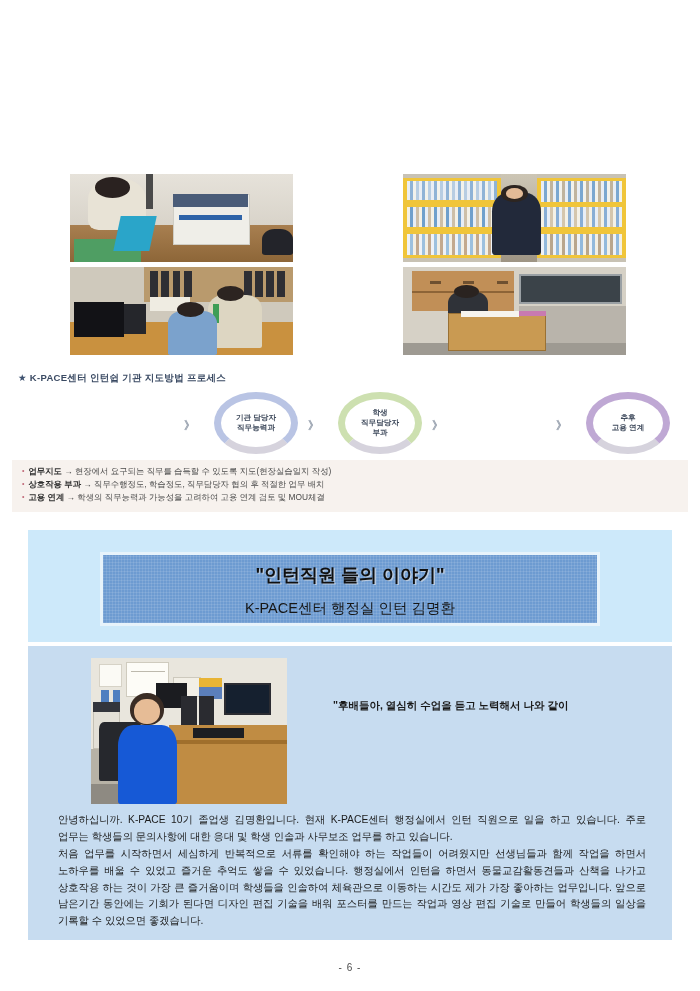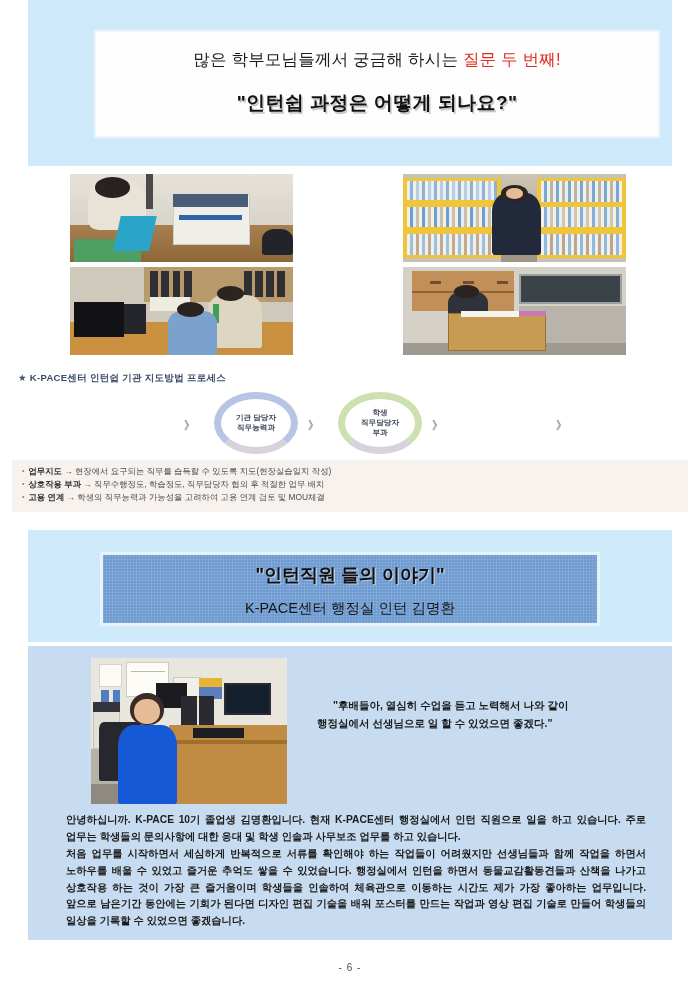--- a/index.html
+++ b/index.html
@@ -320,49 +320,40 @@
   .body-text {
     position: absolute;
     left: 30px; top: 166px;
     width: 588px;
   }
   .body-p {
     font-size: 10.3px;
     color: #1c1c1c;
     line-height: 1.62;
     text-align: justify;
-    margin: 0 0 1px 8px;
+    margin: 0 0 1px 0;
     word-break: keep-all;
-    font-weight: bold;
   }
 
   
   .page-num {
     position: absolute;
     left: 0; top: 962px;
     width: 700px;
     text-align: center;
     font-size: 10px;
     color: #4a4a4a;
     letter-spacing: 1px;
   }
 </style>
 </head>
 <body>
 
 <div class="page">
 
-  <div class="band-top">
-    <div class="header-frame">
-      <div class="header-line1">
-        <span>많은 학부모님들께서 궁금해 하시는 </span><span class="accent">질문 두 번째!</span>
-      </div>
-      <div class="header-line2">"인턴쉽 과정은 어떻게 되나요?"</div>
-    </div>
-  </div>
 
   <div class="photo-grid">
 
     <div class="photo ph-a">
       <div class="ph-inner">
         <div class="pa-wall"></div>
           <div class="pa-floor"></div>
           <div class="pa-mat"></div>
         <div class="pa-pole"></div>
         <div class="pa-copier"></div>
@@ -454,20 +445,24 @@
 
       <div class="node" style="left:326px; border-color:#d6d3dd; border-top-color:#cde0b0; border-left-color:#cde0b0; border-right-color:#cde0b0;">
         <span class="node-label">학생
 직무담당자
 부과</span>
       </div>
       <div class="arrow" style="left:420px;">》</div>
 
       <div class="arrow" style="left:544px;">》</div>
 
+      <div class="node" style="left:574px; border-color:#d6d3dd; border-top-color:#bfa8d4; border-left-color:#bfa8d4; border-right-color:#bfa8d4;">
+        <span class="node-label">추후
+고용 연계</span>
+      </div>
     </div>
 
     <div class="bullets">
       <div class="bullet">
         <span class="dot">•</span><b>업무지도</b>
         <span>→</span>
         <span>현장에서 요구되는 직무를 습득할 수 있도록 지도(현장실습일지 작성)</span>
       </div>
       <div class="bullet">
         <span class="dot">•</span><b>상호작용 부과</b>
@@ -517,21 +512,20 @@
           <div class="pp-kb"></div>
         <div class="pp-chair"></div>
         <div class="pp-torso"></div>
         <div class="pp-head"></div>
           <div class="pp-face"></div>
       </div>
     </div>
 
     <div class="quote-box">
       <div class="quote-line l1">"후배들아, 열심히 수업을 듣고 노력해서 나와 같이</div>
-      <div class="quote-line l2">행정실에서 선생님으로 일 할 수 있었으면 좋겠다."</div>
     </div>
 
     <div class="body-text">
       <p class="body-p">안녕하십니까. K-PACE 10기 졸업생 김명환입니다. 현재 K-PACE센터 행정실에서 인턴 직원으로 일을 하고 있습니다. 주로 업무는 학생들의 문의사항에 대한 응대 및 학생 인솔과 사무보조 업무를 하고 있습니다.</p>
       <p class="body-p">처음 업무를 시작하면서 세심하게 반복적으로 서류를 확인해야 하는 작업들이 어려웠지만 선생님들과 함께 작업을 하면서 노하우를 배울 수 있었고 즐거운 추억도 쌓을 수 있었습니다. 행정실에서 인턴을 하면서 동물교감활동견들과 산책을 나가고 상호작용 하는 것이 가장 큰 즐거움이며 학생들을 인솔하여 체육관으로 이동하는 시간도 제가 가장 좋아하는 업무입니다. 앞으로 남은기간 동안에는 기회가 된다면 디자인 편집 기술을 배워 포스터를 만드는 작업과 영상 편집 기술로 만들어 학생들의 일상을 기록할 수 있었으면 좋겠습니다.</p>
     </div>
 
   </div>
 
   <div class="page-num">- 6 -</div>

